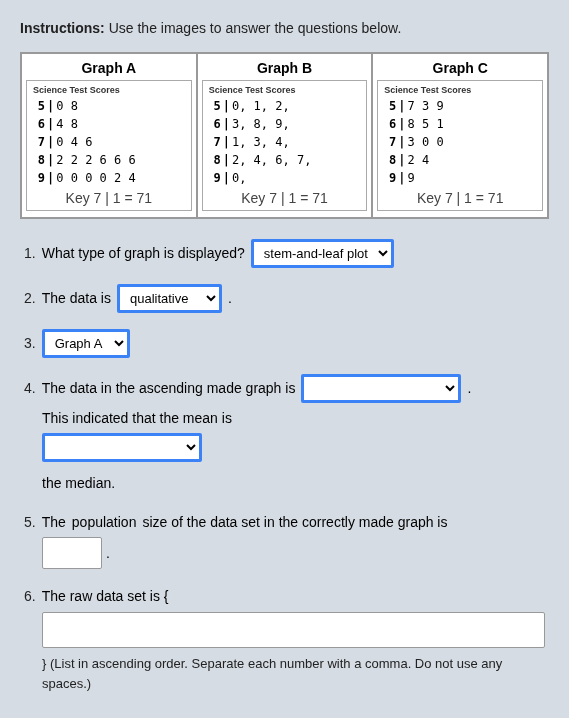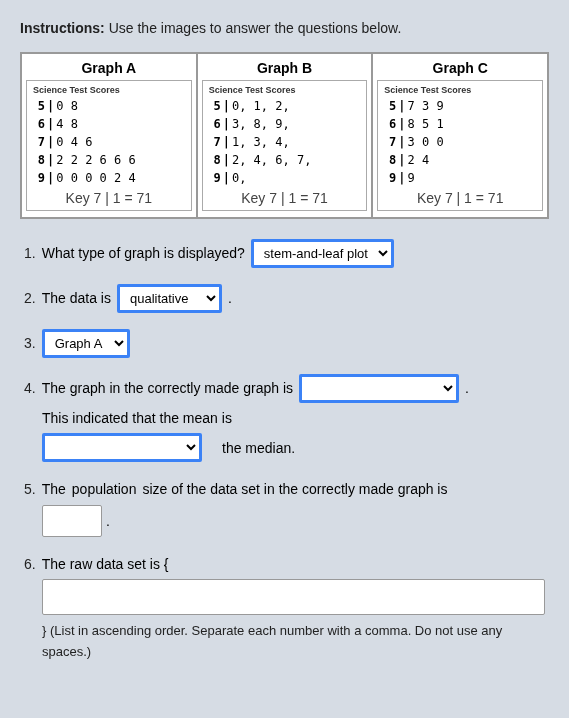--- a/index.html
+++ b/index.html
@@ -269,34 +269,34 @@
         <option>Graph A</option>
         <option>Graph B</option>
         <option>Graph C</option>
       </select>
     </div>
   </div>
 
   <div class="question">
     <div class="question-line q4-label">
       <span class="q-number">4.</span>
-      <span>The graph in the correctly made graph is</span>
+      <span>The data in the ascending made graph is</span>
       <select style="min-width:160px;">
         <option value=""></option>
         <option>skewed left</option>
         <option>skewed right</option>
         <option>symmetric</option>
         <option>uniform</option>
       </select>
       <span>.</span>
     </div>
     <div style="margin-left: 18px; margin-top: 2px;">
       <span>This indicated that the mean is</span>
     </div>
-    <div style="margin-left: 18px; margin-top: 4px; display:flex; align-items:center; gap:20px;">
+    <div style="margin-left: 18px; margin-top: 4px; display:flex; align-items:flex-start; gap:10px;flex-direction:column;">
       <select style="min-width:160px;">
         <option value=""></option>
         <option>greater than</option>
         <option>less than</option>
         <option>equal to</option>
       </select>
       <span>the median.</span>
     </div>
   </div>
 

